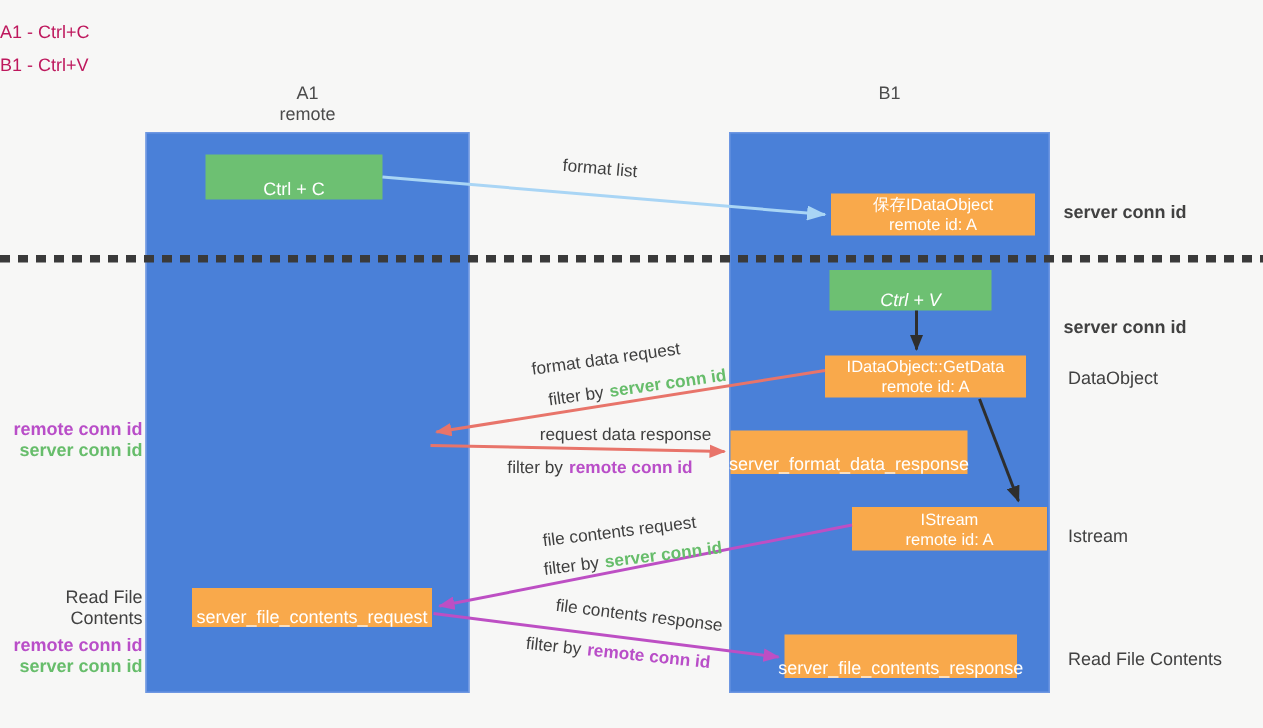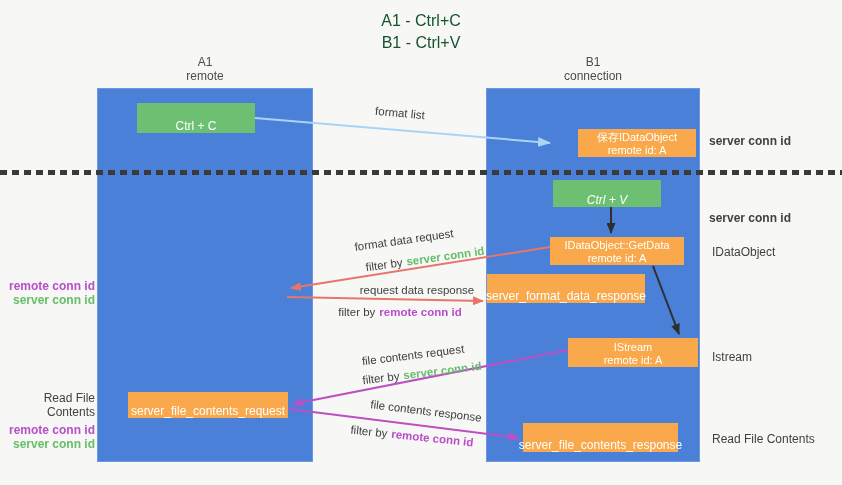--- a/index.html
+++ b/index.html
@@ -1,22 +1,22 @@
 <!DOCTYPE html>
 <html><head>
 <meta charset="utf-8">
 <style>
   html,body { margin:0; padding:0; background:#f7f7f6; }
   .canvas {
     position:relative; width:842px; height:485px; overflow:hidden;
     font-family:"Liberation Sans", sans-serif; background:#f7f7f6;
   }
   .title {
-    position:absolute; left:0; right:0; top:10px; text-align:center;
-    font-size:16px; line-height:22px; color:#14532d;
+    position:absolute; left:0; right:0; top:10px; 
+    font-size:12px; line-height:22px; color:#be185d;
   }
   .col-header {
     position:absolute; top:55px; text-align:center;
     font-size:12px; line-height:14px; color:#4c4c4c;
   }
   .lane {
     position:absolute; top:88px; height:374px; background:#4a80d8;
     border:1px solid #6e97e2; box-sizing:border-box;
   }
   .lane-left  { left:97px;  width:216px; }
@@ -53,52 +53,51 @@
     <div>A1 - Ctrl+C</div>
     <div>B1 - Ctrl+V</div>
   </div>
 
   <div class="col-header" style="left:97px; width:216px;">
     <div>A1</div>
     <div>remote</div>
   </div>
   <div class="col-header" style="left:486px; width:214px;">
     <div>B1</div>
-    <div>connection</div>
   </div>
 
   <div class="lane lane-left"></div>
   <div class="lane lane-right"></div>
 
   <div class="dotted-line"></div>
 
   <div class="node node-green" style="left:137px; top:103px; width:118px; height:30px;">
     <span>Ctrl + C</span>
   </div>
 
-  <div class="node node-orange" style="left:554px; top:129px; width:118px; height:28px;margin-left:24px;">
+  <div class="node node-orange" style="left:554px; top:129px; width:136px; height:28px;">
     <div class="two-line">
       <div>保存IDataObject</div>
       <div>remote id: A</div>
     </div>
   </div>
 
   <div class="node node-green" style="left:553px; top:180px; width:108px; height:27px;font-style:italic;">
     <span>Ctrl + V</span>
   </div>
 
   <div class="node node-orange" style="left:550px; top:237px; width:134px; height:28px;">
     <div class="two-line">
       <div>IDataObject::GetData</div>
       <div>remote id: A</div>
     </div>
   </div>
 
 
-  <div class="node node-orange" style="left:487px; top:274px; width:158px; height:29px;">
+  <div class="node node-orange" style="left:487px; top:287px; width:158px; height:29px;">
     <span>server_format_data_response</span>
   </div>
 
   <div class="node node-orange" style="left:568px; top:338px; width:130px; height:29px;">
     <div class="two-line">
       <div>IStream</div>
       <div>remote id: A</div>
     </div>
   </div>
 
@@ -151,21 +150,21 @@
     <span class="filter-prefix">filter by</span><span class="lbl-green">server conn id</span>
   </div>
 
   <div class="flow-label" style="left:426px; top:411px; transform:translate(-50%,-50%) rotate(7deg);">file contents response</div>
   <div class="flow-label" style="left:412px; top:436px; transform:translate(-50%,-50%) rotate(6deg);">
     <span class="filter-prefix">filter by</span><span class="lbl-purple">remote conn id</span>
   </div>
 
   <div class="side-label lbl-green" style="left:709px; top:134px;">server conn id</div>
   <div class="side-label lbl-green" style="left:709px; top:211px;">server conn id</div>
-  <div class="side-label" style="left:712px; top:245px;">IDataObject</div>
+  <div class="side-label" style="left:712px; top:245px;">DataObject</div>
   <div class="side-label" style="left:712px; top:350px;">Istream</div>
   <div class="side-label" style="left:712px; top:432px;">Read File Contents</div>
 
   <div class="left-group" style="top:279px;">
     <div class="lbl-purple">remote conn id</div>
     <div class="lbl-green">server conn id</div>
   </div>
   <div class="left-group" style="top:391px;">
     <div style="color:#414141; margin-bottom:4px;">Read File Contents</div>
     <div class="lbl-purple">remote conn id</div>

